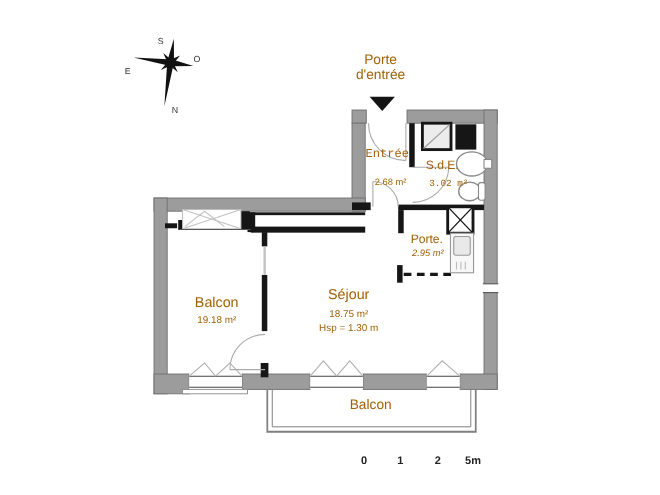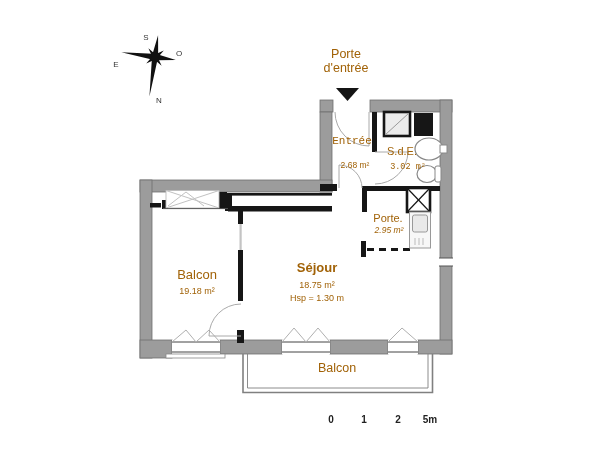--- a/index.html
+++ b/index.html
@@ -169,21 +169,21 @@
 
   <div class="lbl room-name-sm" style="left:374px;top:145px;width:56px;">S.d.E.</div>
   <div class="lbl room-area" style="left:380px;top:163px;width:56px;font-family:Liberation Mono, monospace;">3.02 m²</div>
 
   <div class="lbl room-name-sm" style="left:360px;top:212px;width:56px;">Porte.</div>
   <div class="lbl room-area" style="left:361px;top:226px;width:56px;font-style:italic;">2.95 m²</div>
 
   <div class="lbl room-name" style="left:157px;top:268px;width:80px;">Balcon</div>
   <div class="lbl room-meta" style="left:157px;top:286px;width:80px;">19.18 m²</div>
 
-  <div class="lbl room-name" style="left:277px;top:261px;width:80px;font-weight:bold;">Séjour</div>
+  <div class="lbl room-name" style="left:277px;top:261px;width:80px;">Séjour</div>
   <div class="lbl room-meta" style="left:277px;top:280px;width:80px;">18.75 m²</div>
   <div class="lbl room-meta" style="left:273px;top:293px;width:88px;">Hsp = 1.30 m</div>
 
   <div class="lbl balcony-label" style="left:297px;top:361px;width:80px;text-align:center;">Balcon</div>
 
   <div>
     <span class="scale-tick" style="left:321px;top:414px;">0</span>
     <span class="scale-tick" style="left:354px;top:414px;">1</span>
     <span class="scale-tick" style="left:388px;top:414px;">2</span>
     <span class="scale-tick" style="left:420px;top:414px;">5m</span>

